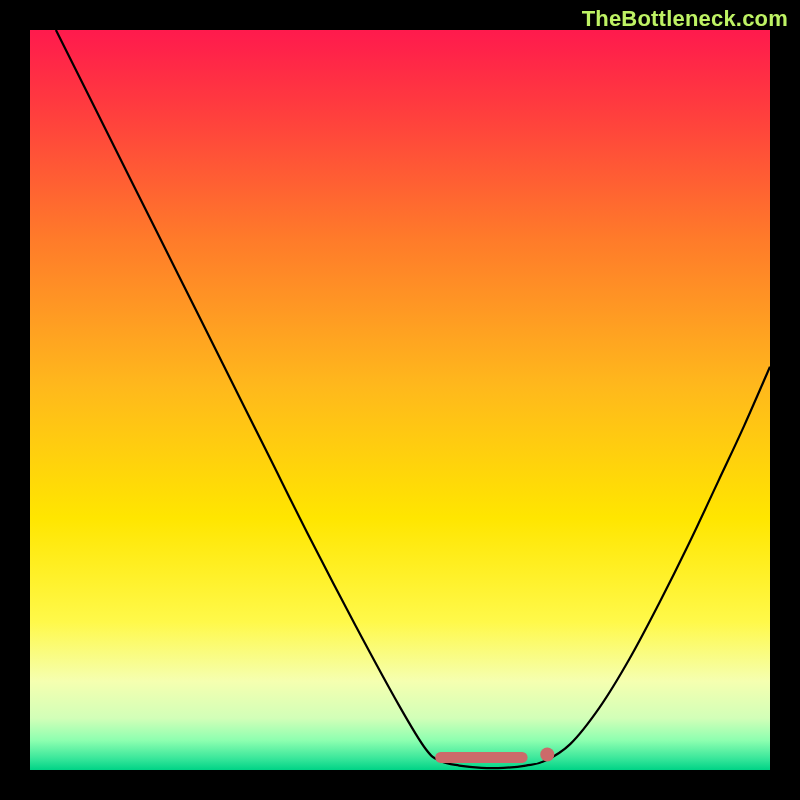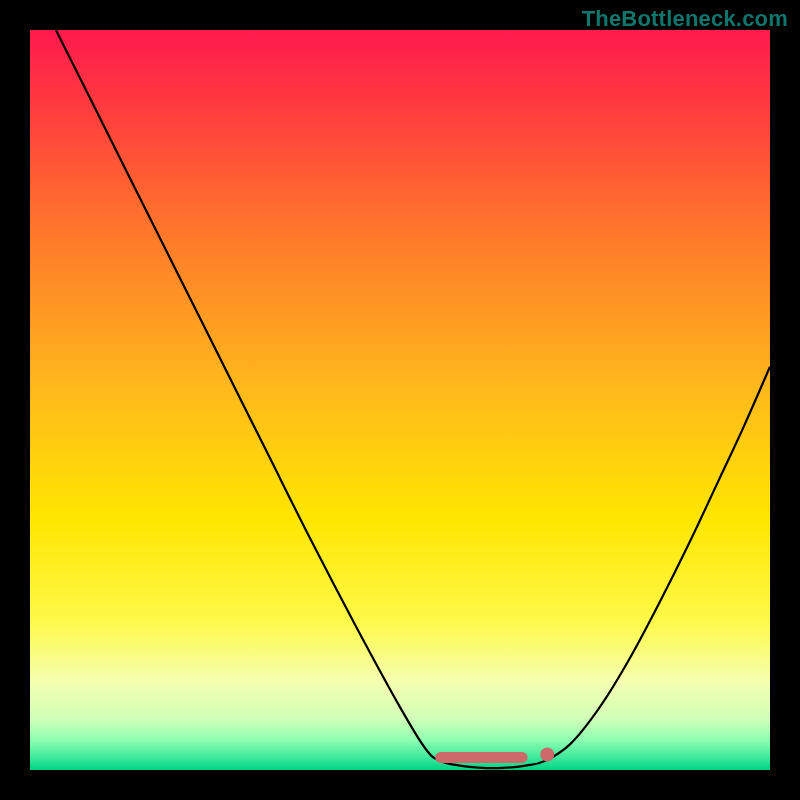--- a/index.html
+++ b/index.html
@@ -22,21 +22,21 @@
     width: 740px;
     height: 740px;
   }
   .watermark {
     position: absolute;
     top: 6px;
     right: 12px;
     font-family: Arial, Helvetica, sans-serif;
     font-size: 22px;
     font-weight: 600;
-    color: #0f766e;
+    color: #bef264;
     letter-spacing: 0.2px;
   }
   svg { display: block; }
   .curve { fill: none; stroke: #000; stroke-width: 2.2; }
   .marker-line { fill: none; stroke: #cc6a6a; stroke-width: 11; stroke-linecap: round; }
   .marker-dot { fill: #cc6a6a; }
 </style>
 </head>
 <body>
 <div class="container">

